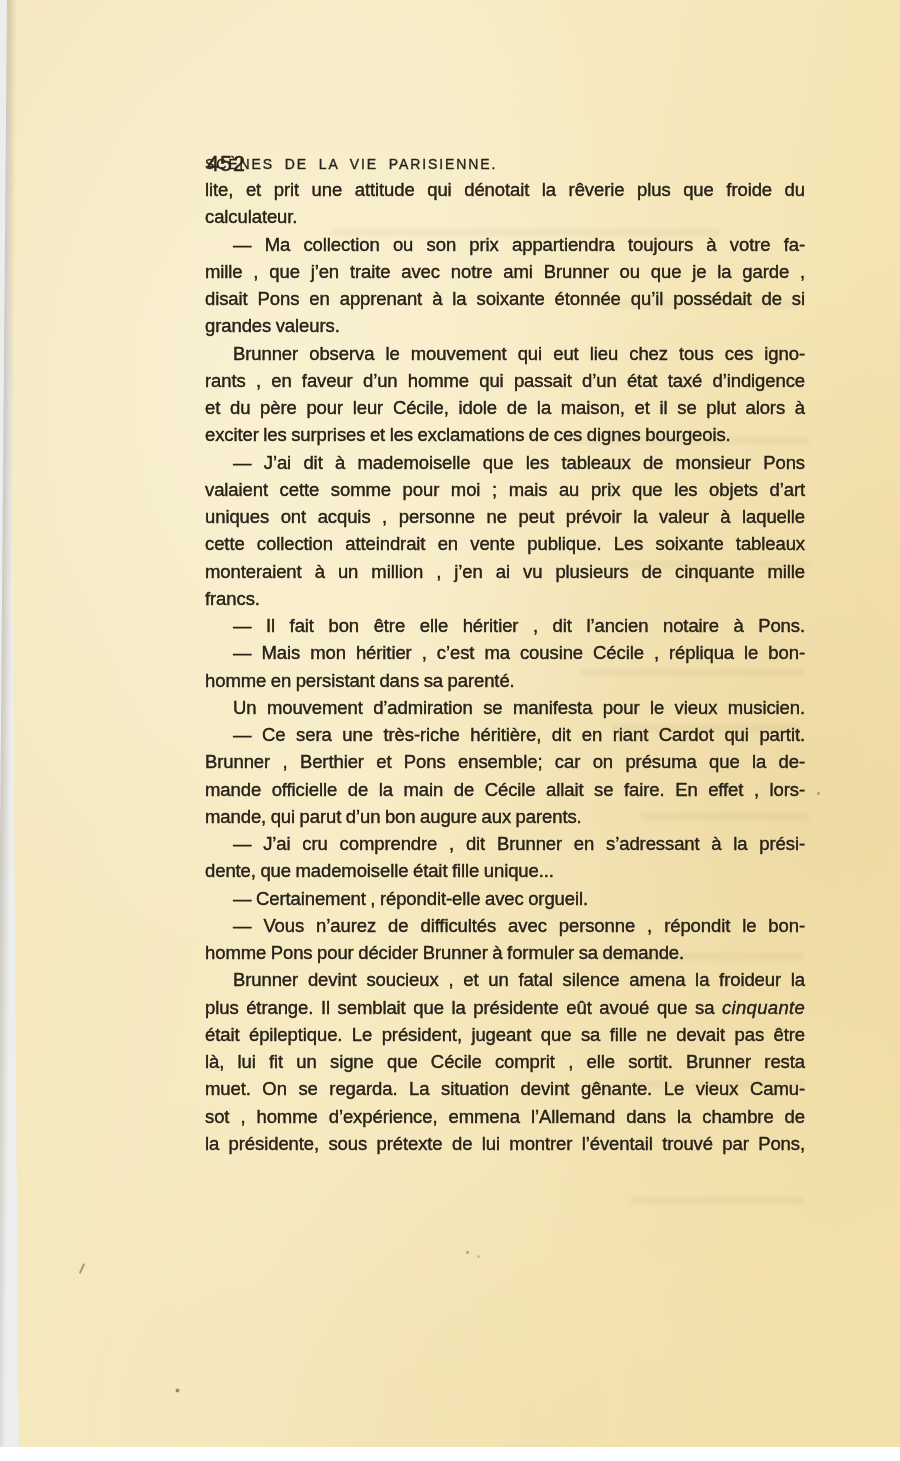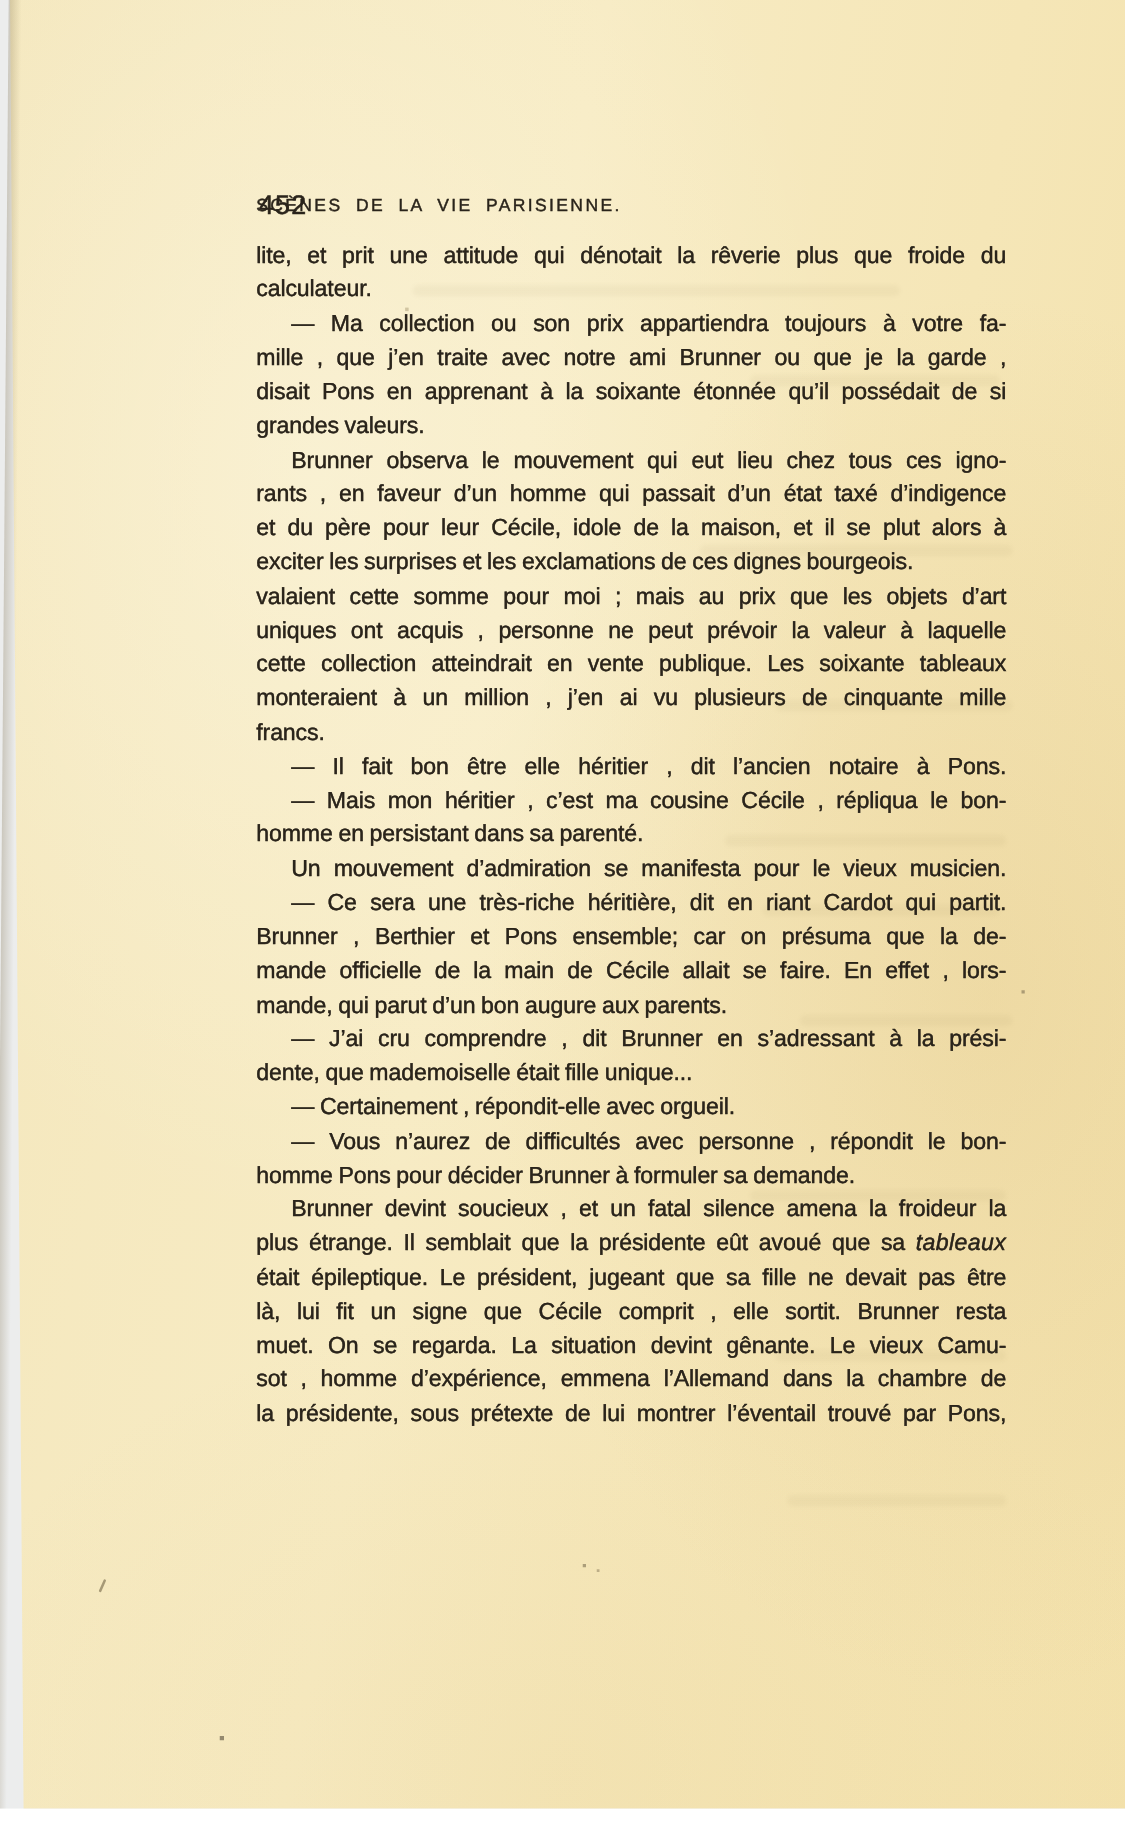--- a/index.html
+++ b/index.html
@@ -68,21 +68,21 @@
     text-align: left;
     padding-top: 4px;
     font-size: 14px;
     letter-spacing: 1.9px;
     word-spacing: 5px;
     -webkit-text-stroke: 0.35px currentColor;
   }
 
   .text-block {
     position: absolute;
-    top: 190px; left: 205px;
+    top: 176px; left: 205px;
     width: 600px;
     color: var(--ink, #2a241b);
     font-size: 18.5px;
     line-height: 27.25px;
     letter-spacing: -0.1px;
     word-spacing: -0.5px;
     -webkit-text-stroke: 0.3px currentColor;
     text-shadow: 0 0 0.4px rgba(42,36,27,0.55);
   }
   .line { height: 27.25px; text-align: justify; white-space: normal; }
@@ -138,40 +138,41 @@
       <div class="line fill">lite, et prit une attitude qui dénotait la rêverie plus que froide du</div>
       <div class="line">calculateur.</div>
       <div class="line fill indent">— Ma collection ou son prix appartiendra toujours à votre fa-</div>
       <div class="line fill">mille , que j’en traite avec notre ami Brunner ou que je la garde ,</div>
       <div class="line fill">disait Pons en apprenant à la soixante étonnée qu’il possédait de si</div>
       <div class="line">grandes valeurs.</div>
       <div class="line fill indent">Brunner observa le mouvement qui eut lieu chez tous ces igno-</div>
       <div class="line fill">rants , en faveur d’un homme qui passait d’un état taxé d’indigence</div>
       <div class="line fill">et du père pour leur Cécile, idole de la maison, et il se plut alors à</div>
       <div class="line">exciter les surprises et les exclamations de ces dignes bourgeois.</div>
+      <div class="line fill indent">— J’ai dit à mademoiselle que les tableaux de monsieur Pons</div>
       <div class="line fill">valaient cette somme pour moi ; mais au prix que les objets d’art</div>
       <div class="line fill">uniques ont acquis , personne ne peut prévoir la valeur à laquelle</div>
       <div class="line fill">cette collection atteindrait en vente publique. Les soixante tableaux</div>
       <div class="line fill">monteraient à un million , j’en ai vu plusieurs de cinquante mille</div>
       <div class="line">francs.</div>
       <div class="line fill indent">— Il fait bon être elle héritier , dit l’ancien notaire à Pons.</div>
       <div class="line fill indent">— Mais mon héritier , c’est ma cousine Cécile , répliqua le bon-</div>
       <div class="line">homme en persistant dans sa parenté.</div>
       <div class="line fill indent">Un mouvement d’admiration se manifesta pour le vieux musicien.</div>
       <div class="line fill indent">— Ce sera une très-riche héritière, dit en riant Cardot qui partit.</div>
       <div class="line fill">Brunner , Berthier et Pons ensemble; car on présuma que la de-</div>
       <div class="line fill">mande officielle de la main de Cécile allait se faire. En effet , lors-</div>
       <div class="line">mande, qui parut d’un bon augure aux parents.</div>
       <div class="line fill indent">— J’ai cru comprendre , dit Brunner en s’adressant à la prési-</div>
       <div class="line">dente, que mademoiselle était fille unique...</div>
       <div class="line indent">— Certainement , répondit-elle avec orgueil.</div>
       <div class="line fill indent">— Vous n’aurez de difficultés avec personne , répondit le bon-</div>
       <div class="line">homme Pons pour décider Brunner à formuler sa demande.</div>
       <div class="line fill indent">Brunner devint soucieux , et un fatal silence amena la froideur la</div>
-      <div class="line fill">plus étrange. Il semblait que la présidente eût avoué que sa <i>tableaux</i></div>
+      <div class="line fill">plus étrange. Il semblait que la présidente eût avoué que sa <i>cinquante</i></div>
       <div class="line fill">était épileptique. Le président, jugeant que sa fille ne devait pas être</div>
       <div class="line fill">là, lui fit un signe que Cécile comprit , elle sortit. Brunner resta</div>
       <div class="line fill">muet. On se regarda. La situation devint gênante. Le vieux Camu-</div>
       <div class="line fill">sot , homme d’expérience, emmena l’Allemand dans la chambre de</div>
       <div class="line fill">la présidente, sous prétexte de lui montrer l’éventail trouvé par Pons,</div>
     </div>
 
   <div class="pen-mark"></div>
   <div class="specks"></div>
 </div>

